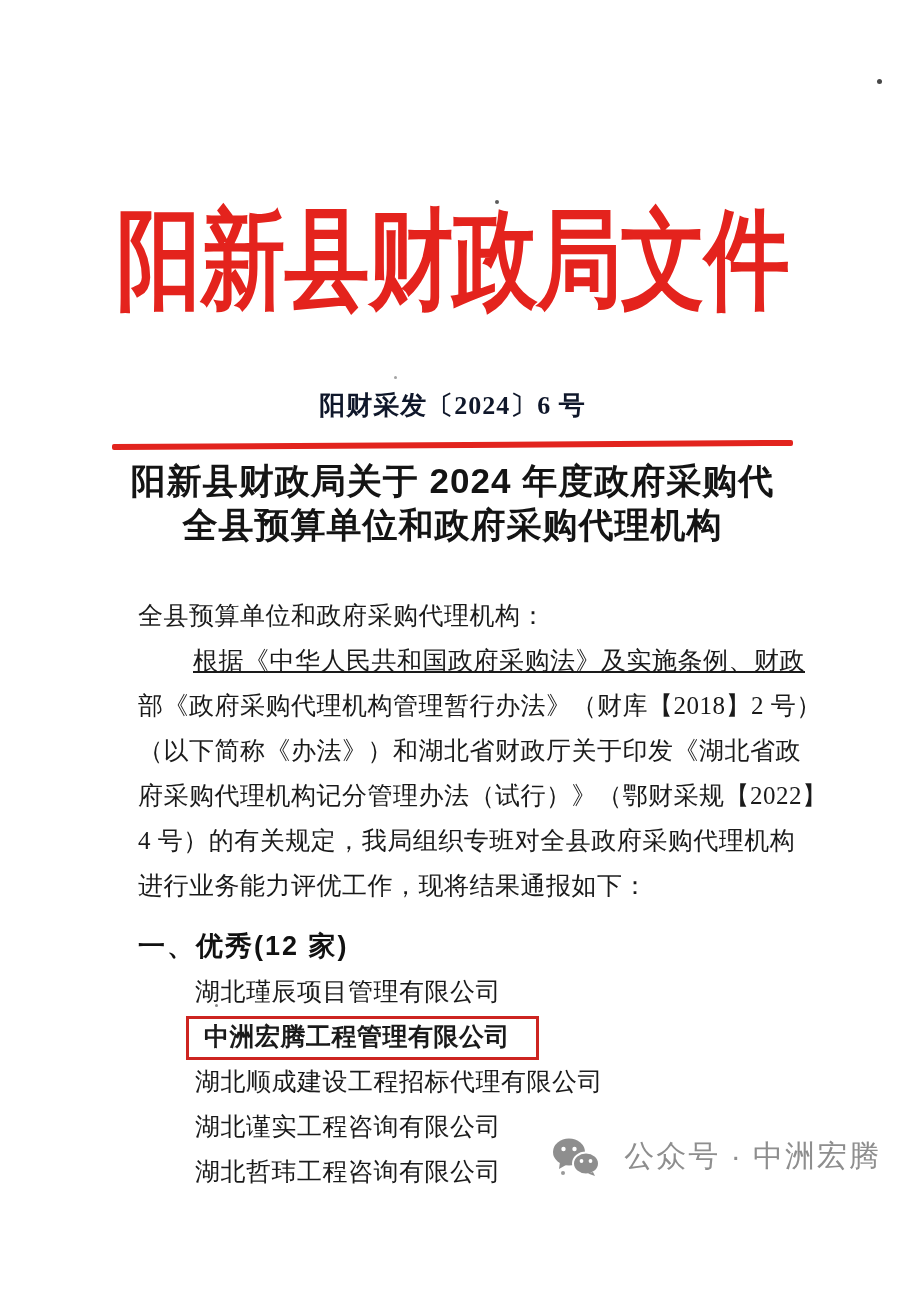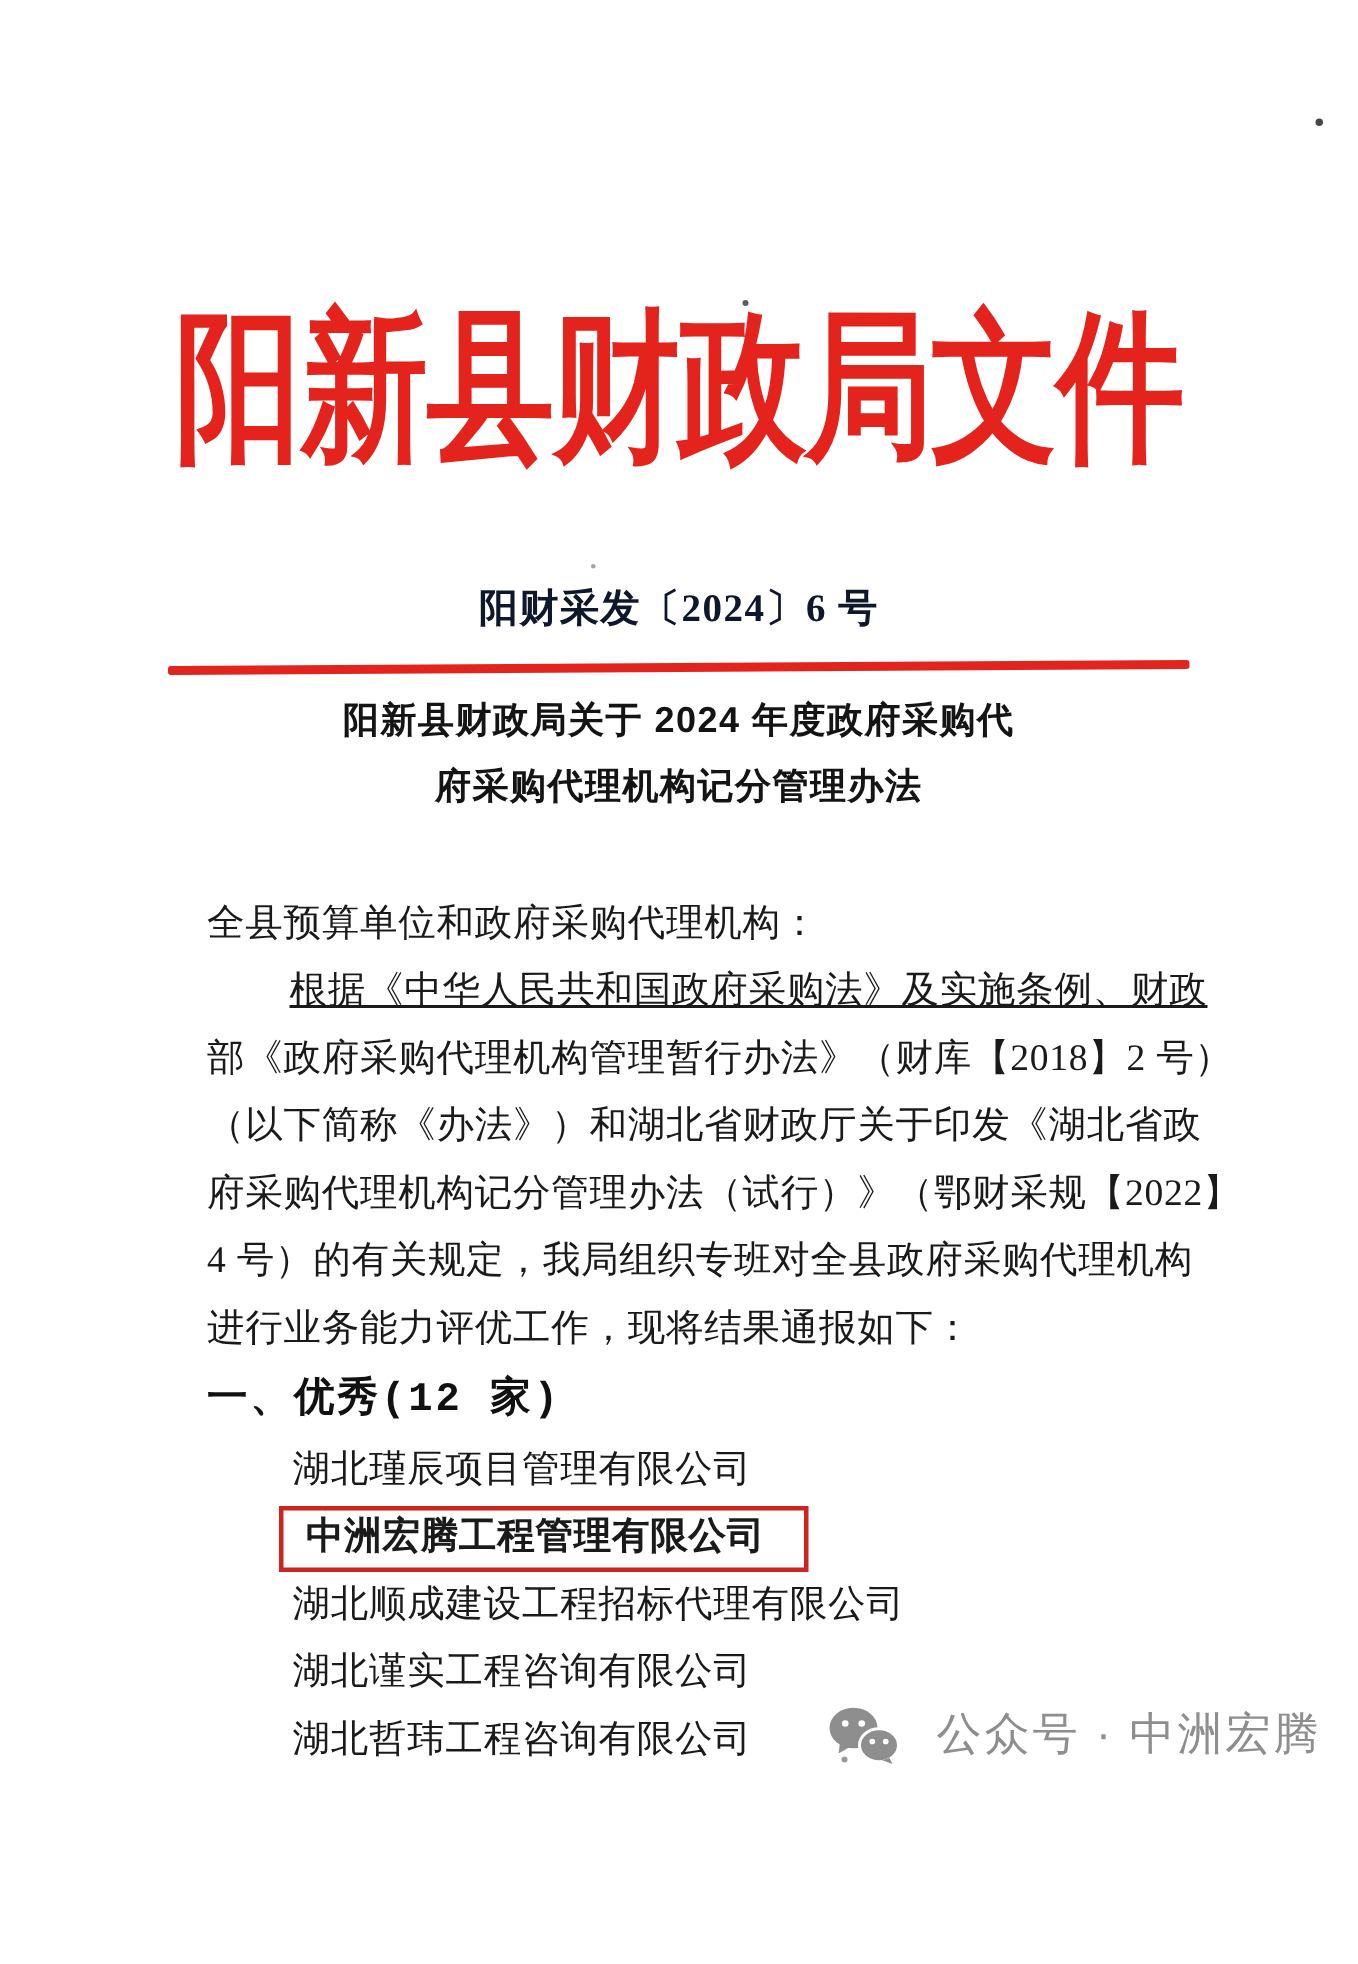--- a/index.html
+++ b/index.html
@@ -60,21 +60,21 @@
   }
 
   .doc-title {
     position: absolute;
     top: 459px;
     left: 0;
     width: 100%;
     text-align: center;
     font-family: "Liberation Sans", "DejaVu Sans", sans-serif;
     font-weight: 700;
-    font-size: 24px;
+    font-size: 35px;
     line-height: 44px;
     letter-spacing: 1px;
     color: #141414;
     white-space: nowrap;
   }
 
   
   .doc-body {
     position: absolute;
     top: 593px;
@@ -84,22 +84,22 @@
     line-height: 45px;
     color: #1a1a1a;
     letter-spacing: 0.5px;
     white-space: nowrap;
   }
   .body-line { height: 45px; }
   .body-line.indent { padding-left: 55px; text-decoration: underline; }
 
   .section-heading {
     height: 45px;
-    margin-top: 4px;
-    font-family: Liberation Mono, monospace;
+    margin-top: 16px;
+    font-family: Liberation Sans, sans-serif;
     font-weight: 700;
     font-size: 27px;
     letter-spacing: 2px;
     color: #111111;
   }
 
   .company-row {
     height: 45px;
     padding-left: 57px;
   }
@@ -155,21 +155,21 @@
   <div class="speck s5"></div>
 
   <div class="agency-title">阳新县财政局文件</div>
 
   <div class="doc-number">阳财采发〔2024〕6 号</div>
 
   <div class="red-line"></div>
 
   <div class="doc-title">
     <div>阳新县财政局关于 2024 年度政府采购代</div>
-    <div>府采购代理机构记分管理办法</div>
+    <div>全县预算单位和政府采购代理机构</div>
   </div>
 
   <div class="doc-body">
     <div class="body-line">全县预算单位和政府采购代理机构：</div>
     <div class="body-line indent">根据《中华人民共和国政府采购法》及实施条例、财政</div>
     <div class="body-line">部《政府采购代理机构管理暂行办法》（财库【2018】2 号）</div>
     <div class="body-line">（以下简称《办法》）和湖北省财政厅关于印发《湖北省政</div>
     <div class="body-line">府采购代理机构记分管理办法（试行）》（鄂财采规【2022】</div>
     <div class="body-line">4 号）的有关规定，我局组织专班对全县政府采购代理机构</div>
     <div class="body-line">进行业务能力评优工作，现将结果通报如下：</div>

